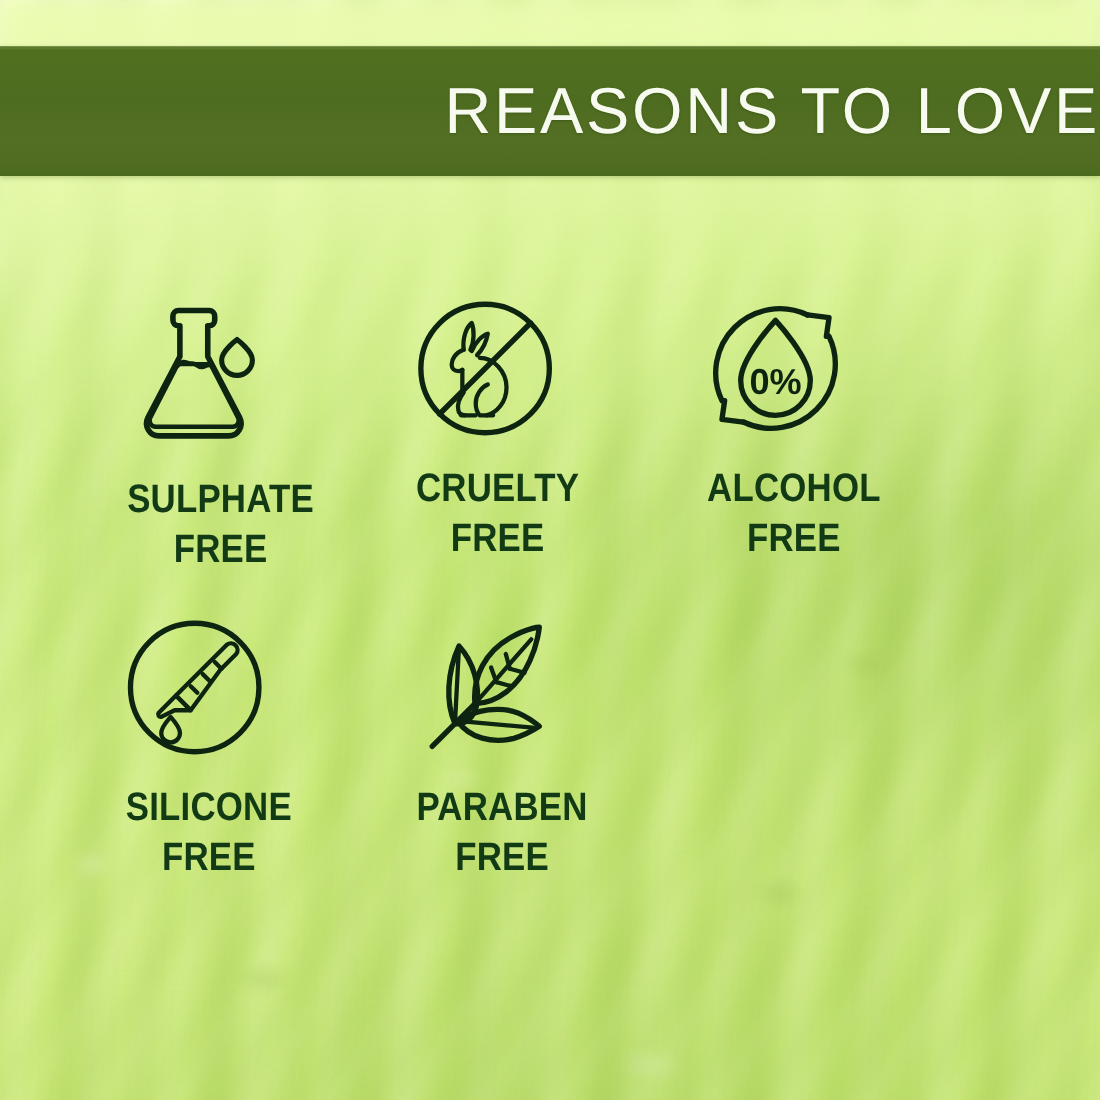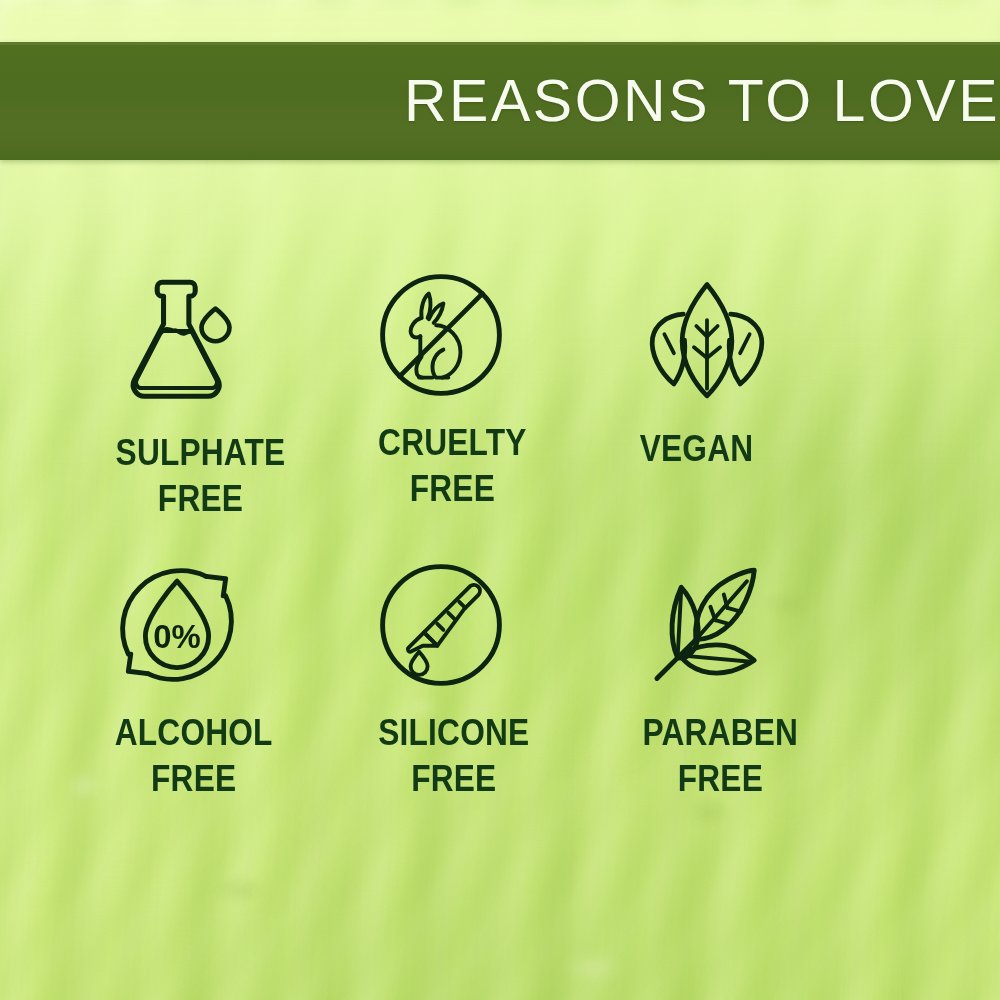--- a/index.html
+++ b/index.html
@@ -280,44 +280,20 @@
         <path class="ico-thin" d="M44 78 c-3 4 -5 9 -4 13 c0 2 2 4 5 4 h8"></path>
         <path class="ico-thin" d="M45 95 l-3 0"></path>
       </svg>
     </div>
     <div class="label">
       <span>CRUELTY</span>
       <span class="l2">FREE</span>
     </div>
   </div>
 
-  <div class="cell cell-vegan">
-    <div class="icon-box">
-      <svg viewBox="0 0 120 120" aria-hidden="true">
-
-        <path class="ico-stroke" d="M40 39 c-14 1 -24 9 -26 20 c-2 13 6 29 18 39 c7 -10 10 -24 9 -37"></path>
-        <path class="ico-thin" d="M24 56 l8 16"></path>
-
-        <path class="ico-stroke" d="M80 39 c14 1 24 9 26 20 c2 13 -6 29 -18 39 c-7 -10 -10 -24 -9 -37"></path>
-        <path class="ico-thin" d="M96 56 l-8 16"></path>
-
-        <path class="ico-stroke" d="M60 14 c-13 16 -21 33 -21 48 c0 19 11 36 21 46 c10 -10 21 -27 21 -46 c0 -15 -8 -32 -21 -48 z"></path>
-
-        <path class="ico-thin" d="M60 44 v58"></path>
-        <path class="ico-thin" d="M60 58 l-9 -9"></path>
-        <path class="ico-thin" d="M60 58 l9 -9"></path>
-        <path class="ico-thin" d="M60 76 l-11 -9"></path>
-        <path class="ico-thin" d="M60 76 l11 -9"></path>
-      </svg>
-    </div>
-    <div class="label">
-      <span>VEGAN</span>
-      <span class="l2"></span>
-    </div>
-  </div>
 
   <div class="cell cell-alcohol">
     <div class="icon-box">
       <svg viewBox="0 0 120 120" aria-hidden="true">
 
         <path class="ico-stroke" d="M84 20 A48 48 0 0 0 20 84"></path>
         <path class="ico-stroke" d="M36 100 A48 48 0 0 0 100 36"></path>
 
         <path class="ico-stroke" d="M84 20 l16 2 l-2 14"></path>
         <path class="ico-stroke" d="M36 100 l-16 -2 l2 -14"></path>

